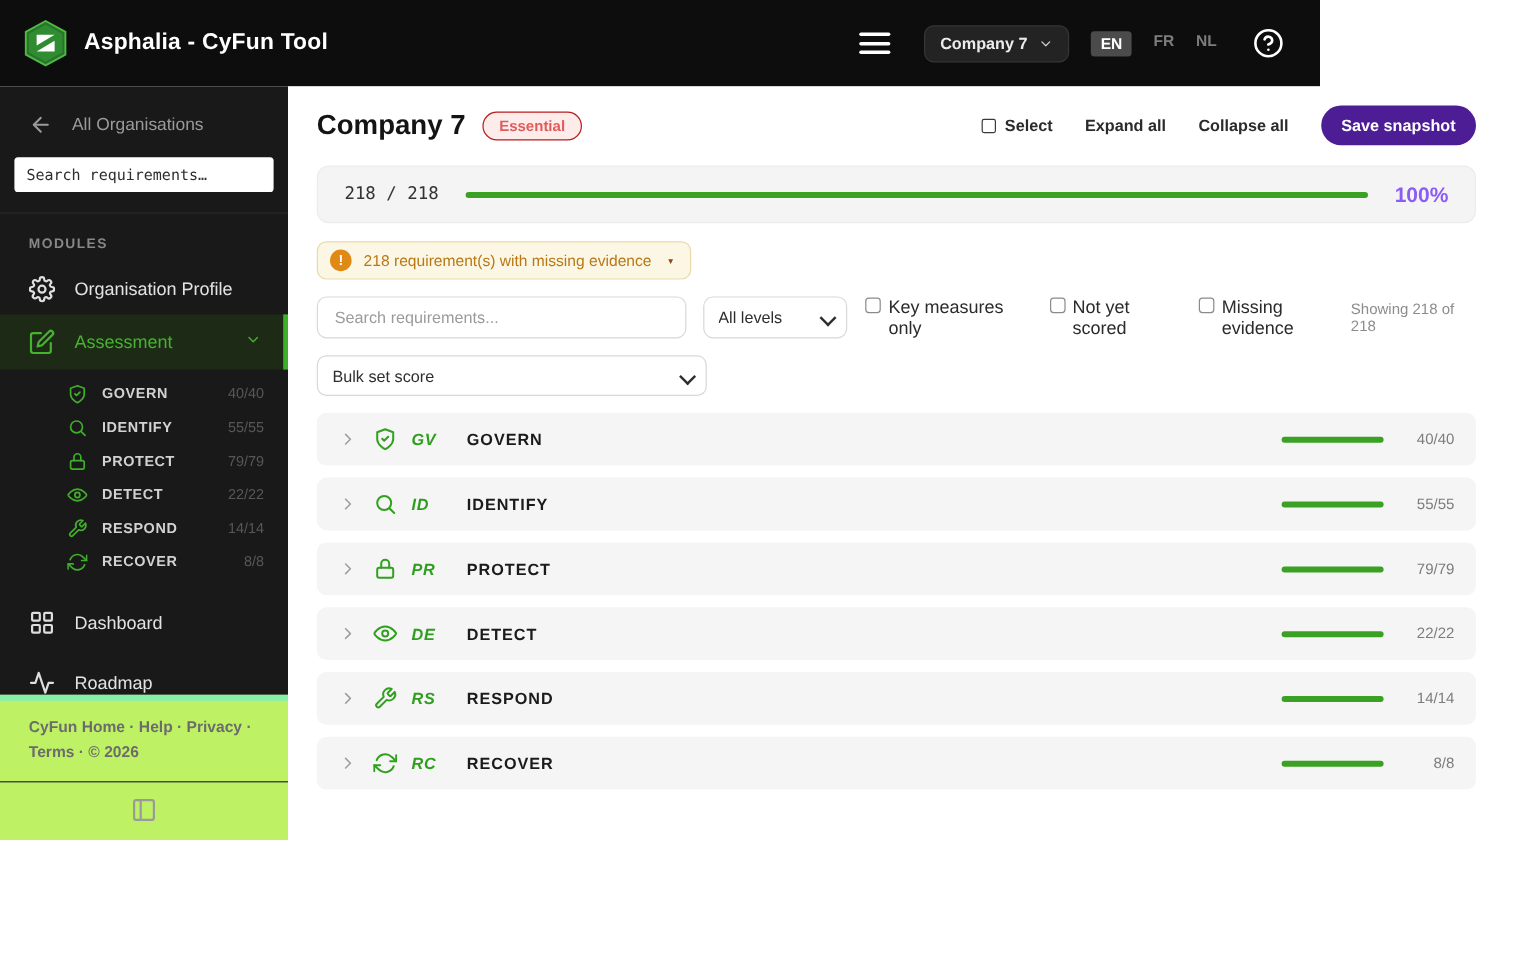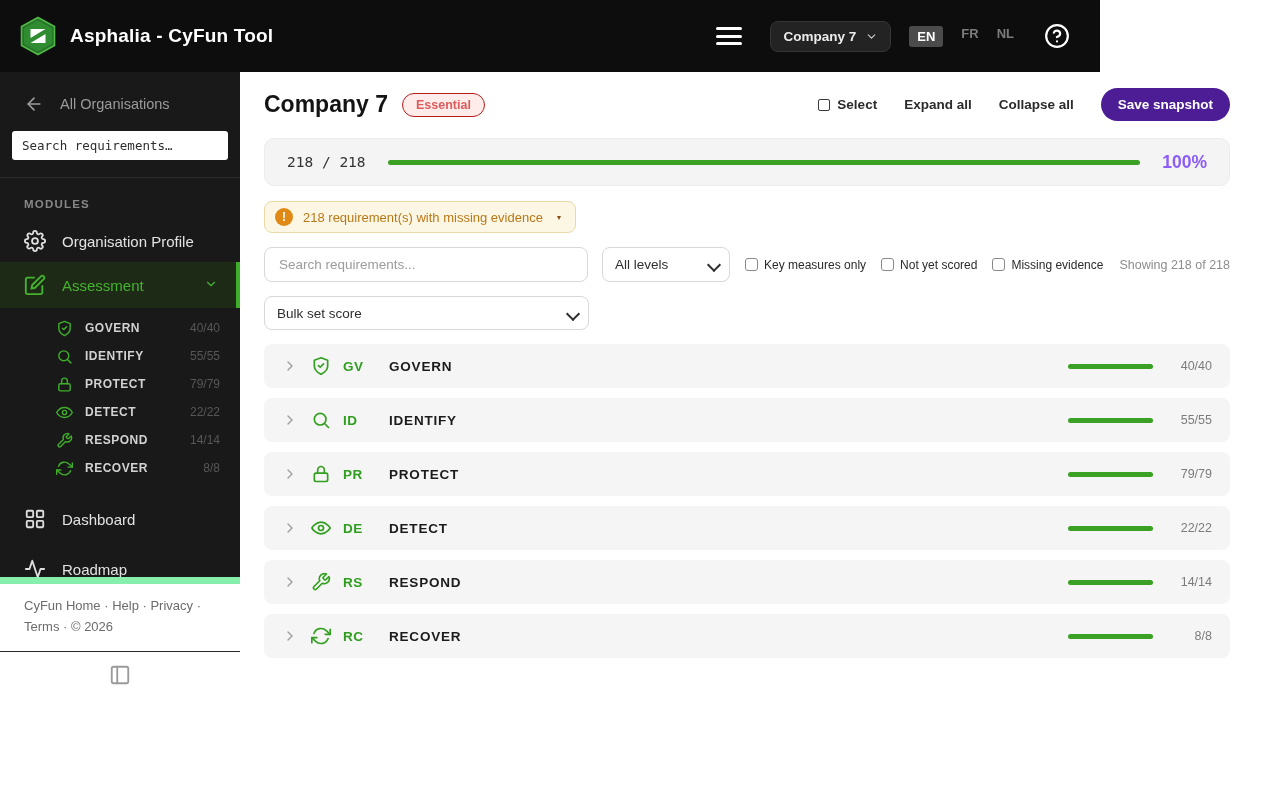--- a/index.html
+++ b/index.html
@@ -40,21 +40,21 @@
   .nav-item.active svg { stroke:#45b32e; }
   .nav-item.active::after { content:""; position:absolute; right:0; top:0; bottom:0; width:4px; background:#3fae2a; }
   .nav-item .chev { margin-left:auto; margin-right:6px; }
   .nav-item .chev svg { width:14px; height:14px; }
   .subnav { padding:6px 0 8px; }
   .subnav-item { display:flex; align-items:center; gap:12px; height:28px; padding:0 20px 0 56px; cursor:pointer; }
   .subnav-item svg { width:17px; height:17px; stroke:#3fae2a; flex:none; }
   .subnav-item .sname { color:#d2d2d2; font-size:12px; font-weight:700; letter-spacing:.5px; }
   .subnav-item .scount { margin-left:auto; color:#575757; font-size:12px; }
   .nav-gap { height:8px; }
-  .side-footer { position:absolute; left:0; right:0; bottom:0; background:#ffffff; border-top:7px solid #86efac; }
+  .side-footer { position:absolute; left:0; right:0; bottom:0; background:#bef264; border-top:5px solid #86efac;font-weight:bold; }
   .footer-links { padding:12px 24px 13px; color:#6c6c6c; font-size:13px; line-height:1.6; }
   .footer-divider { height:1px; background:#2a2a2a; }
   .collapse-row { display:flex; justify-content:center; padding:12px 0 14px; }
   .collapse-row svg { width:22px; height:22px; stroke:#9a9a9a; cursor:pointer; }
 
   
   .main { position:absolute; top:72px; left:240px; width:1040px; bottom:0; background:#fff; padding:16px 50px 0 24px; }
   .main-header { display:flex; align-items:center; }
   .page-title { font-size:23px; font-weight:800; color:#141414; }
   .badge { margin-left:14px; font-size:12.5px; font-weight:600; color:#e05c5c; background:#fdecea;
@@ -82,34 +82,34 @@
   .filters-row { margin-top:14px; display:flex; align-items:center; }
   .search-input { width:324px; height:35px; border:1px solid #d8d8d8; border-radius:8px; padding:0 14px;
                   font-family:inherit; font-size:13.5px; color:#4d7c0f; }
   .search-input::placeholder { color:#9b9b9b; }
   .select-wrap { position:relative; display:inline-block; }
   .select-wrap select { appearance:none; -webkit-appearance:none; height:35px; border:1px solid #d8d8d8; border-radius:8px;
                         background:#fff; font-family:inherit; font-size:13.5px; color:#2e2e2e; padding:0 30px 0 12px; cursor:pointer; width:100%; }
   .select-wrap::after { content:""; position:absolute; right:11px; top:13px; width:8px; height:8px;
                         border-left:2.2px solid #2e2e2e; border-bottom:2.2px solid #2e2e2e; transform:rotate(-45deg); pointer-events:none; }
   .level-select { margin-left:14px; width:128px; }
-  .checkbox-label { display:flex; align-items:center; gap:6px; margin-left:15px; font-size:12px; color:#2b2b2b; cursor:pointer; }
+  .checkbox-label { display:flex; align-items:flex-start; gap:6px; margin-left:15px; font-size:15px; color:#2b2b2b; cursor:pointer; }
   .checkbox-label .cb { width:13px; height:13px; border:1.6px solid #8a8a8a; border-radius:3px; background:#fff; flex:none; }
   .showing { margin-left:auto; color:#8d8d8d; font-size:12.5px; }
 
   .bulk-row { margin-top:14px; }
   .bulk-select { width:325px; }
   .bulk-select select { height:34px; }
 
   .cat-list { margin-top:14px; }
   .cat-row { height:44px; background:#f5f5f5; border-radius:8px; display:flex; align-items:center;
              padding:0 18px; margin-bottom:10px; cursor:pointer; }
   .cat-row .chevron { width:16px; height:16px; stroke:#9e9e9e; flex:none; }
   .cat-row .cat-icon { width:20px; height:20px; stroke:#31a01e; margin-left:13px; flex:none; }
-  .cat-code { margin-left:12px; color:#2f9e1f; font-weight:800; font-size:13.5px; letter-spacing:.5px; width:26px; }
+  .cat-code { margin-left:12px; color:#2f9e1f; font-weight:800; font-size:13.5px; letter-spacing:.5px; width:26px;font-style:italic; }
   .cat-name { margin-left:20px; color:#1b1b1b; font-weight:800; font-size:13.5px; letter-spacing:.8px; }
   .cat-bar { margin-left:auto; width:85px; height:5px; border-radius:3px; background:#3aa124; flex:none; }
   .cat-count { width:57px; text-align:right; color:#7c7c7c; font-size:12.5px; margin-left:2px; }
 
   svg.icon { fill:none; stroke-width:2; stroke-linecap:round; stroke-linejoin:round; }
 </style>
 </head>
 <body>
 
 <div class="app">

